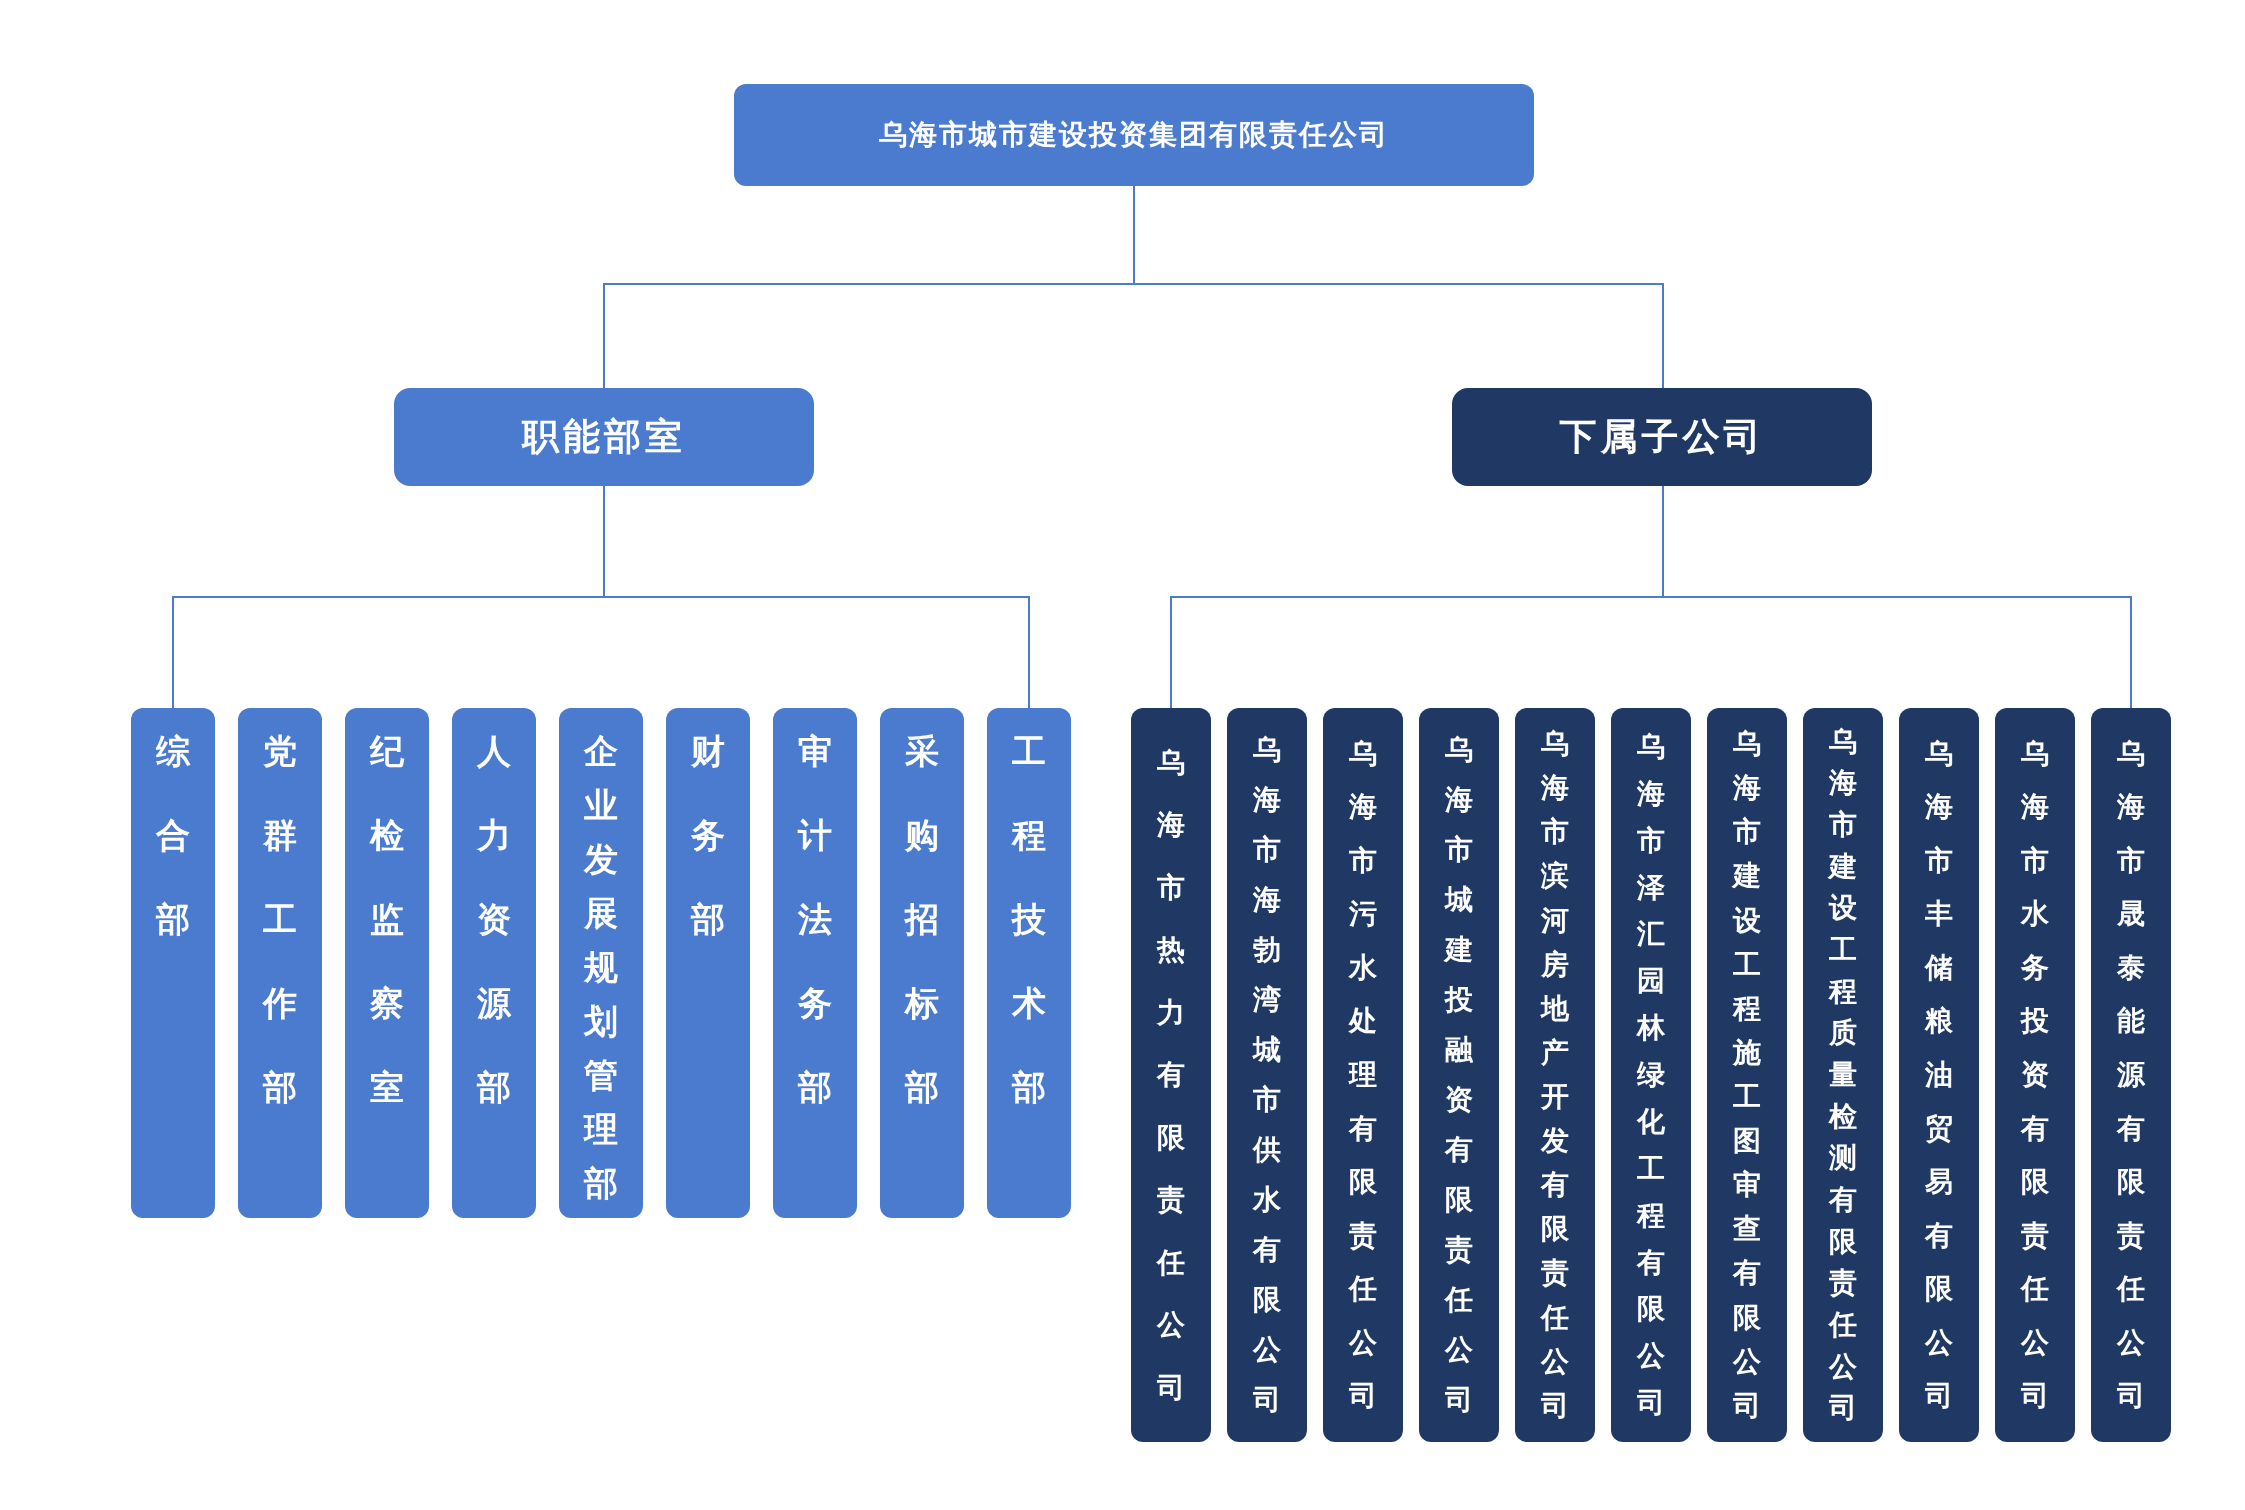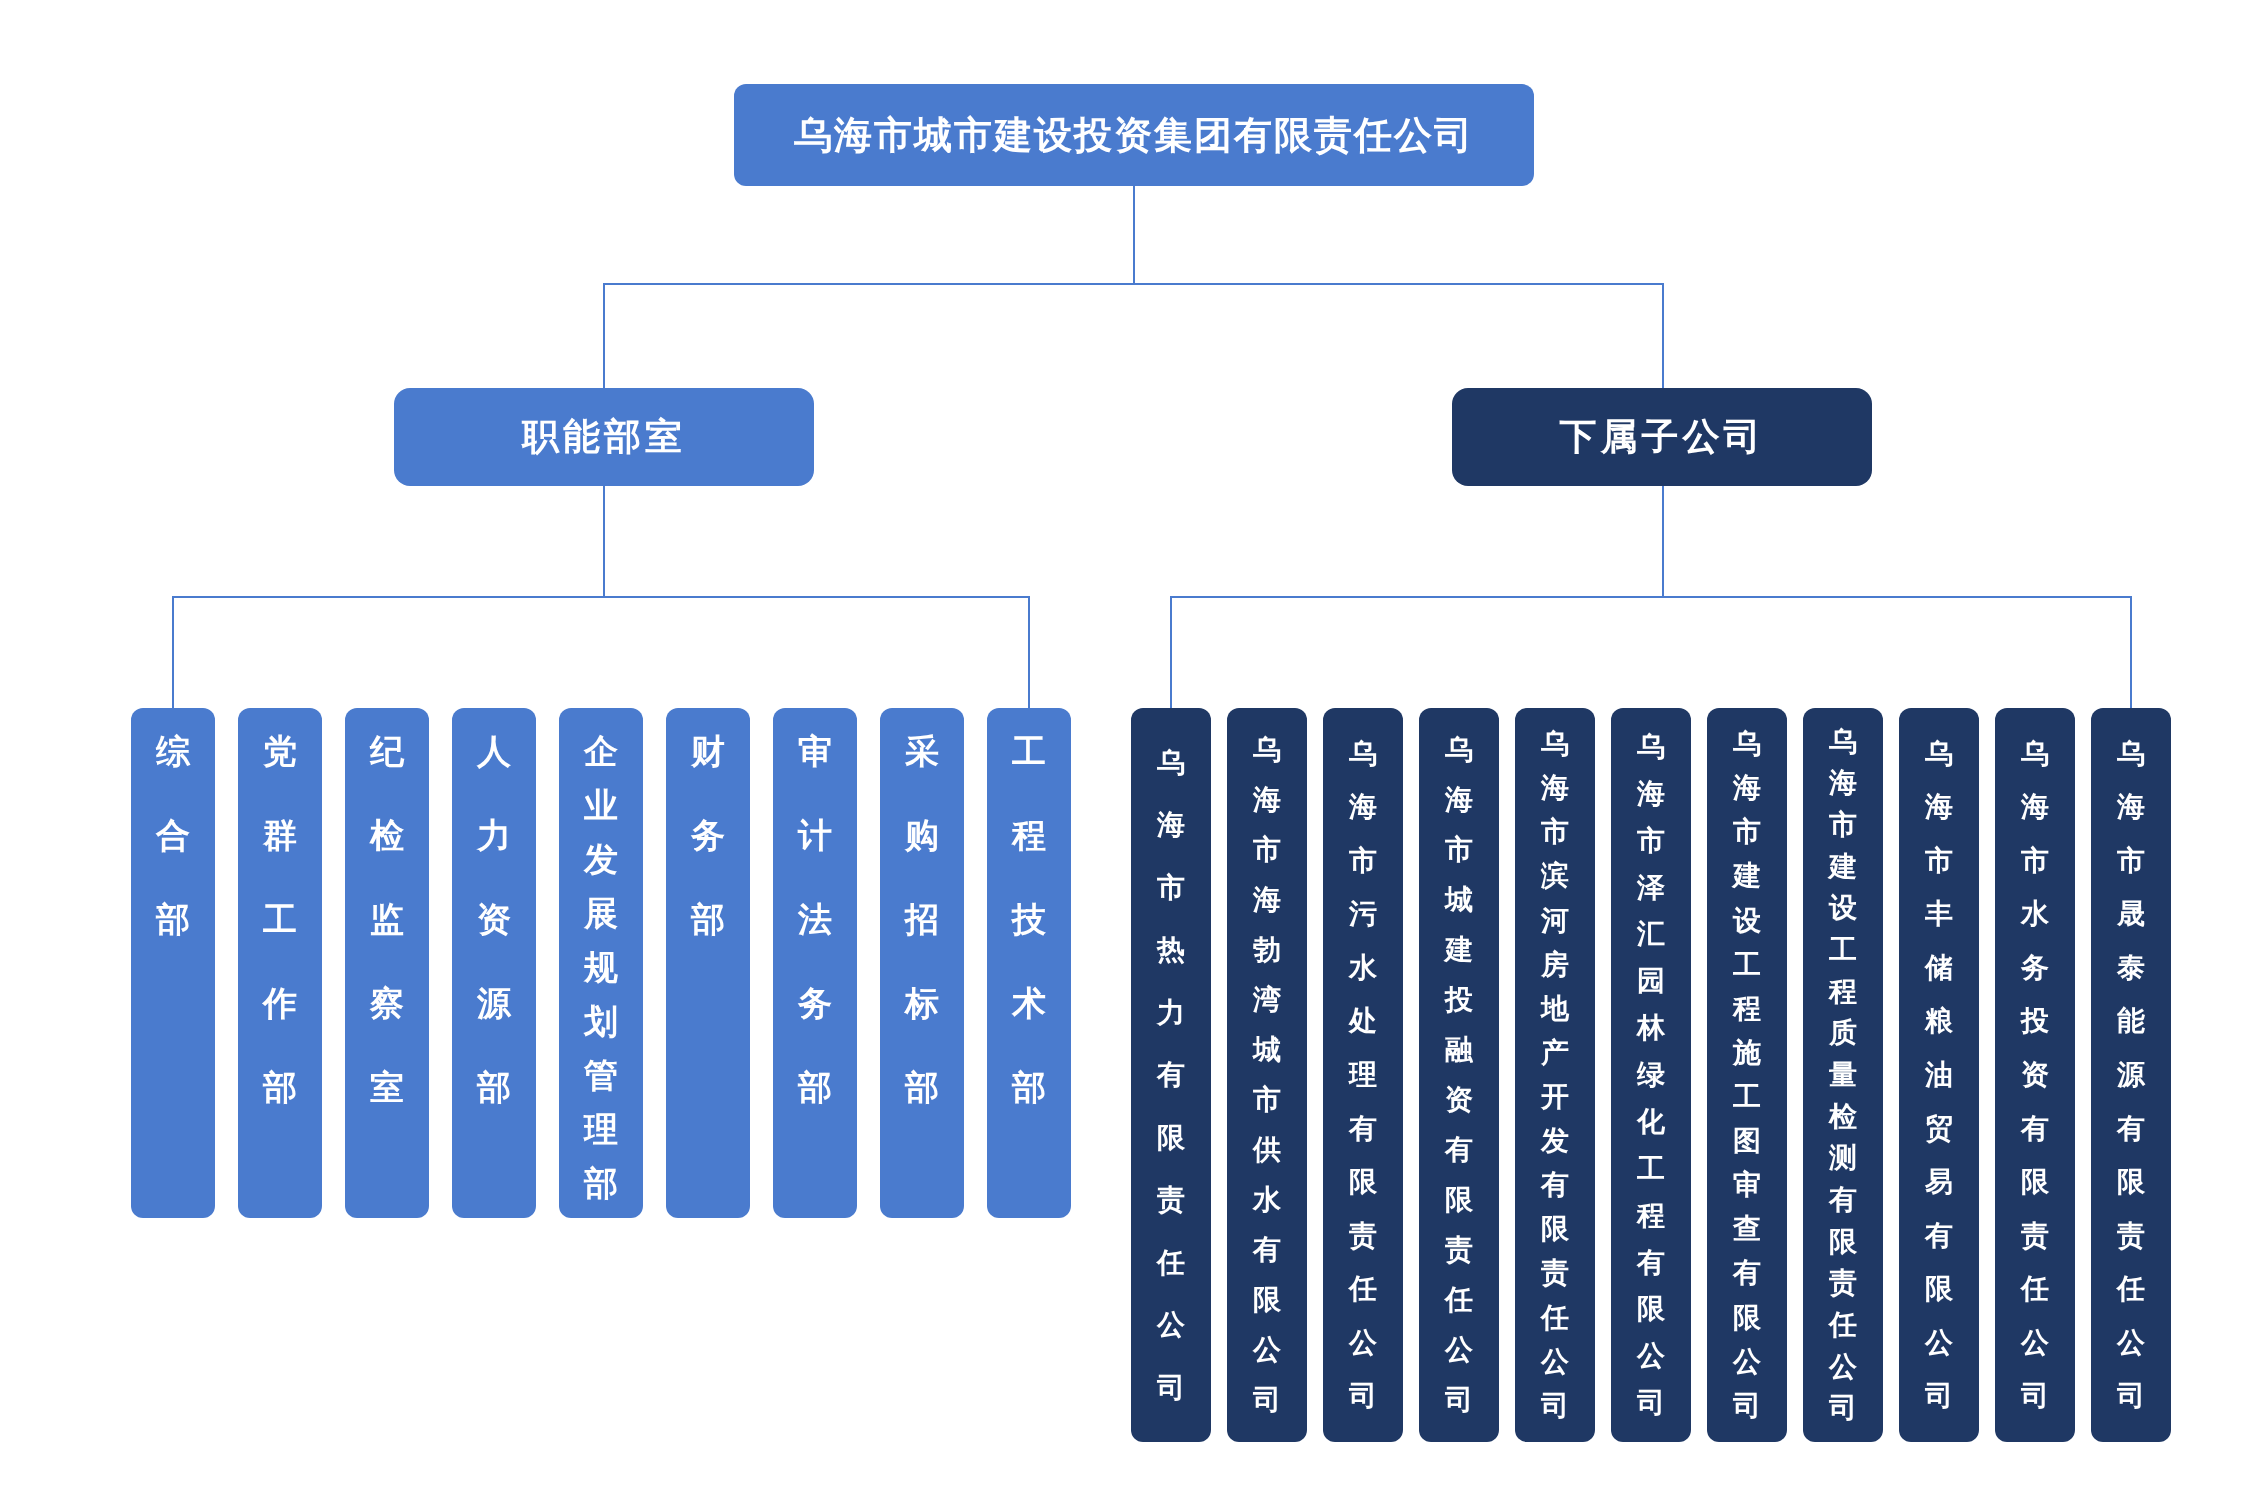--- a/index.html
+++ b/index.html
@@ -26,21 +26,21 @@
     display:flex;
     align-items:center;
     justify-content:center;
     color:var(--text-on-fill);
     font-weight:bold;
   }
   .root-node{
     left:734px;top:84px;width:800px;height:102px;
     background:var(--primary);
     border-radius:12px;
-    font-size:38px;
+    font-size:28px;
     letter-spacing:2px;
   }
   .branch-node{
     top:388px;width:420px;height:98px;
     border-radius:16px;
     font-size:37px;
     letter-spacing:4px;
   }
   .branch-functional{left:394px;background:var(--primary);}
   .branch-subsidiaries{left:1452px;background:var(--dark);}

